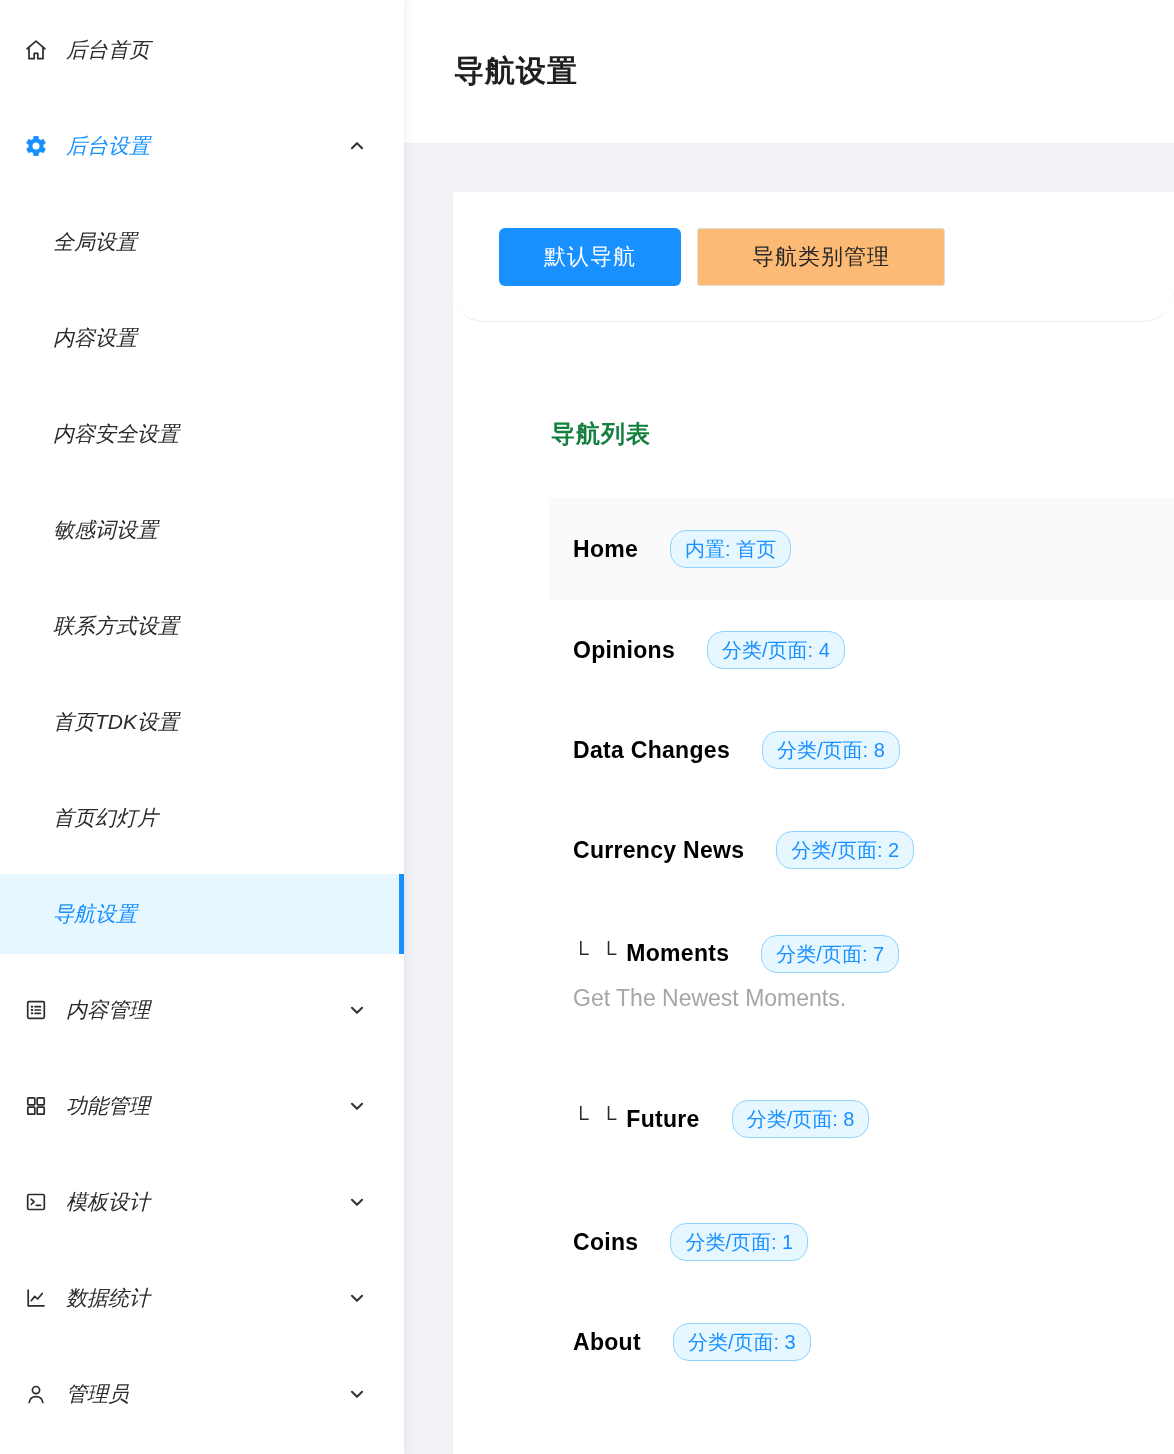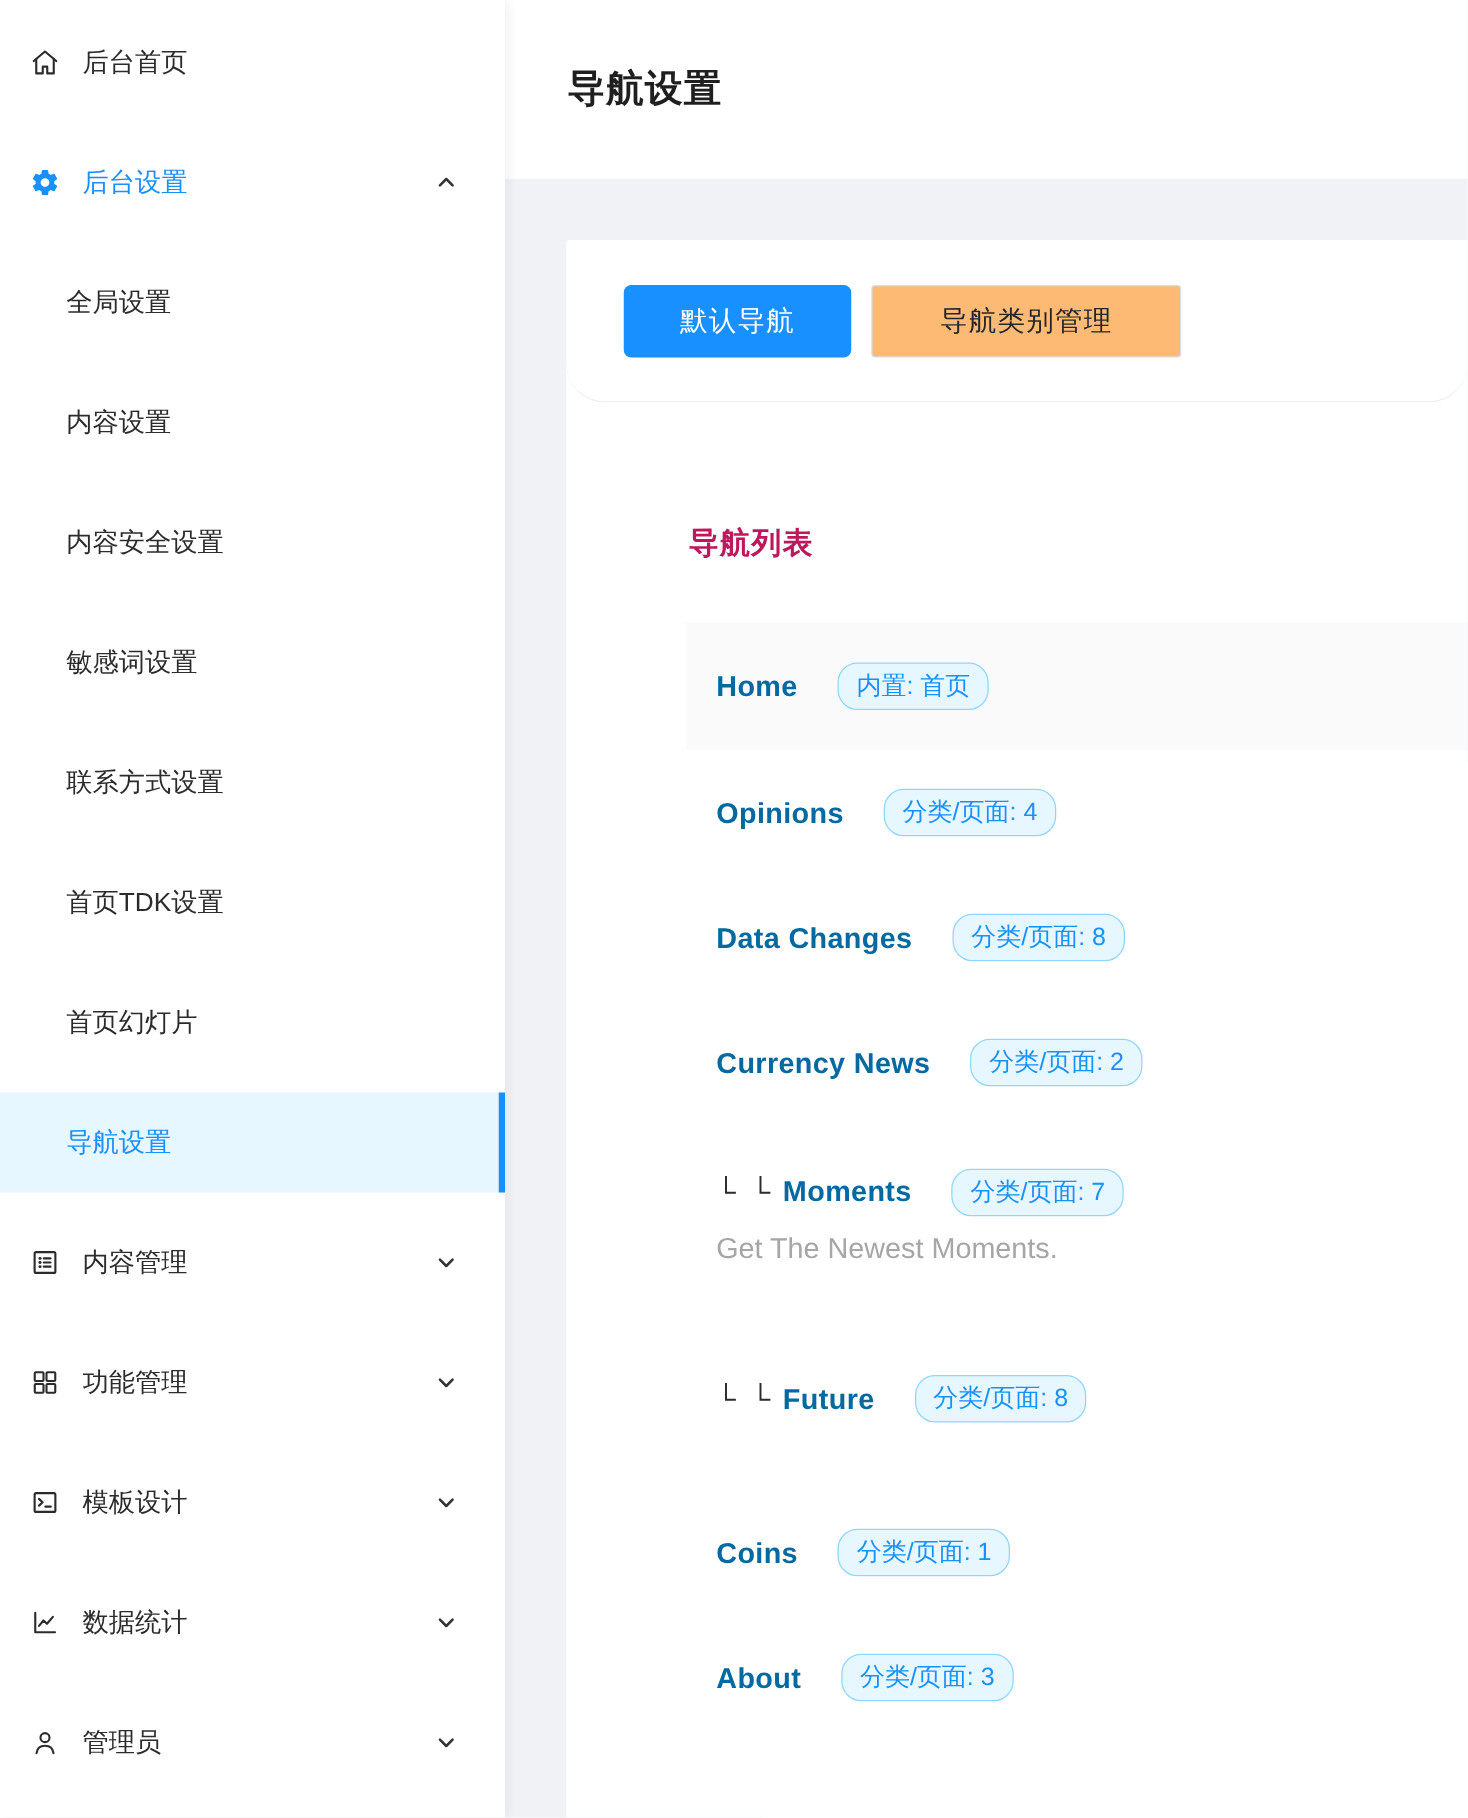--- a/index.html
+++ b/index.html
@@ -12,21 +12,21 @@
 
   
   .sidebar {
     width:404px; flex:none; background:#fff; height:100%;
     box-shadow:3px 0 8px rgba(0,21,41,.05); position:relative; z-index:2;
     padding-top:2px;
   }
   .menu-item {
     height:96px; display:flex; align-items:center;
     padding:0 38px 0 24px; font-size:21px; color:#2b2b2b;
-    cursor:pointer; position:relative; white-space:nowrap;
+    cursor:pointer; position:relative; white-space:nowrap;font-style:italic;
   }
   .mi-icon { width:24px; height:24px; margin-right:18px; flex:none; display:flex; align-items:center; justify-content:center; color:#2b2b2b; }
   .mi-icon svg { width:24px; height:24px; }
   .menu-item.parent-active, .menu-item.parent-active .mi-icon { color:#1890ff; }
   .chevron { margin-left:auto; width:18px; height:18px; color:#333; display:flex; align-items:center; justify-content:center; }
   .chevron svg { width:18px; height:18px; }
   .menu-item.sub { padding-left:53px; }
   .menu-item.sub.active {
     height:80px; margin:8px 0; background:#e6f7ff; color:#1890ff;
   }
@@ -52,34 +52,34 @@
   }
   .btn {
     height:58px; font-size:22px; display:inline-flex; align-items:center; justify-content:center;
     cursor:pointer; white-space:nowrap; letter-spacing:1px;
   }
   .btn-primary { background:#1890ff; color:#fff; border:none; border-radius:6px; padding:0 45px; }
   .btn-default { background:#fdba74; color:#262626; border:1px solid #dcdcdc; border-radius:3px; padding:12px 54px; }
 
   .card-body { padding:0 0 40px 96px; }
   .list-heading {
-    font-size:24px; font-weight:700; color:#be185d; letter-spacing:1px;
+    font-size:24px; font-weight:700; color:#15803d; letter-spacing:1px;
     padding:96px 0 48px 2px;
     font-family:Liberation Serif, serif;
   }
   .nav-list { display:block; }
   .nav-row {
     min-height:100px; display:flex; flex-direction:column; justify-content:center;
     padding:0 24px;
   }
   .nav-row.highlight { background:#fafafa; min-height:102px; }
   .nav-row.has-desc { min-height:146px; }
   .row-line { display:flex; align-items:center; }
   .row-prefix { font-size:22px; color:#2b2b2b; letter-spacing:3px; margin-right:7px; font-weight:400; }
-  .row-title { font-size:23px; font-weight:600; color:#0369a1; letter-spacing:.3px; }
+  .row-title { font-size:23px; font-weight:600; color:#000000; letter-spacing:.3px; }
   .badge {
     margin-left:32px; background:#e6f7ff; border:1px solid #91d5ff; color:#1890ff;
     font-size:20px; line-height:26px; padding:5px 14px; border-radius:16px; white-space:nowrap;
   }
   .row-desc { margin-top:12px; font-size:23px; color:#a6a6a6; font-weight:400; }
 </style>
 </head>
 <body>
 
 <div class="app">

